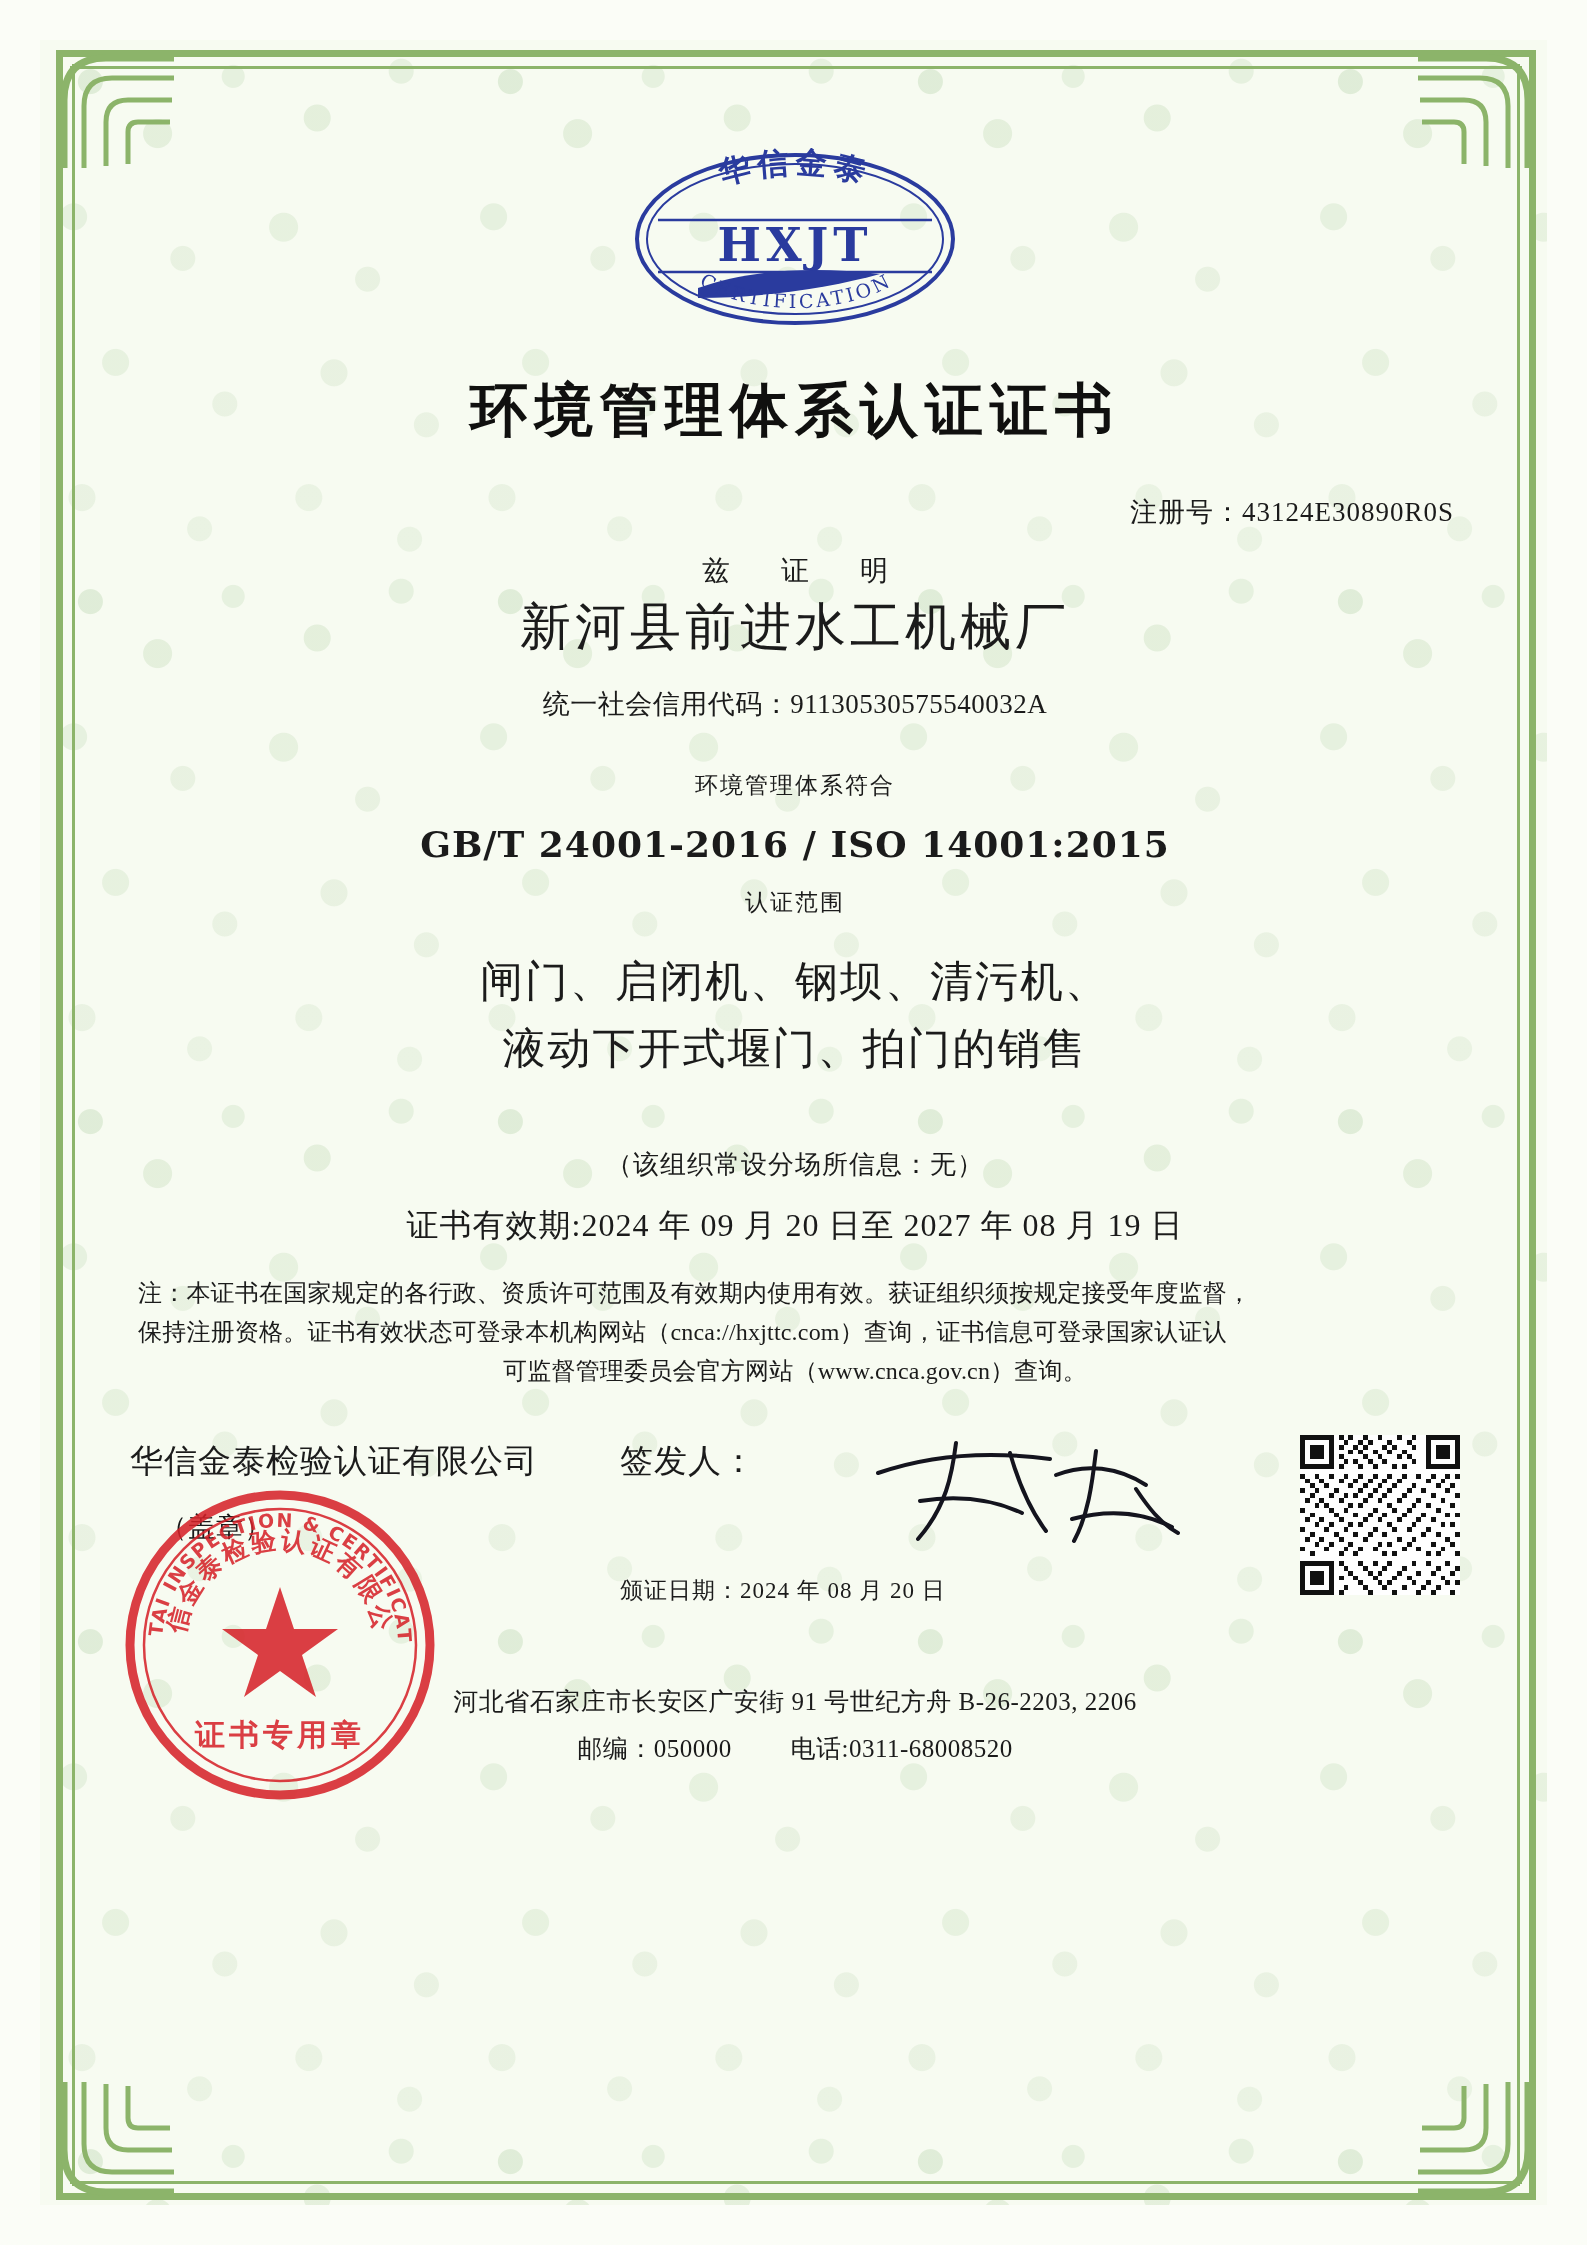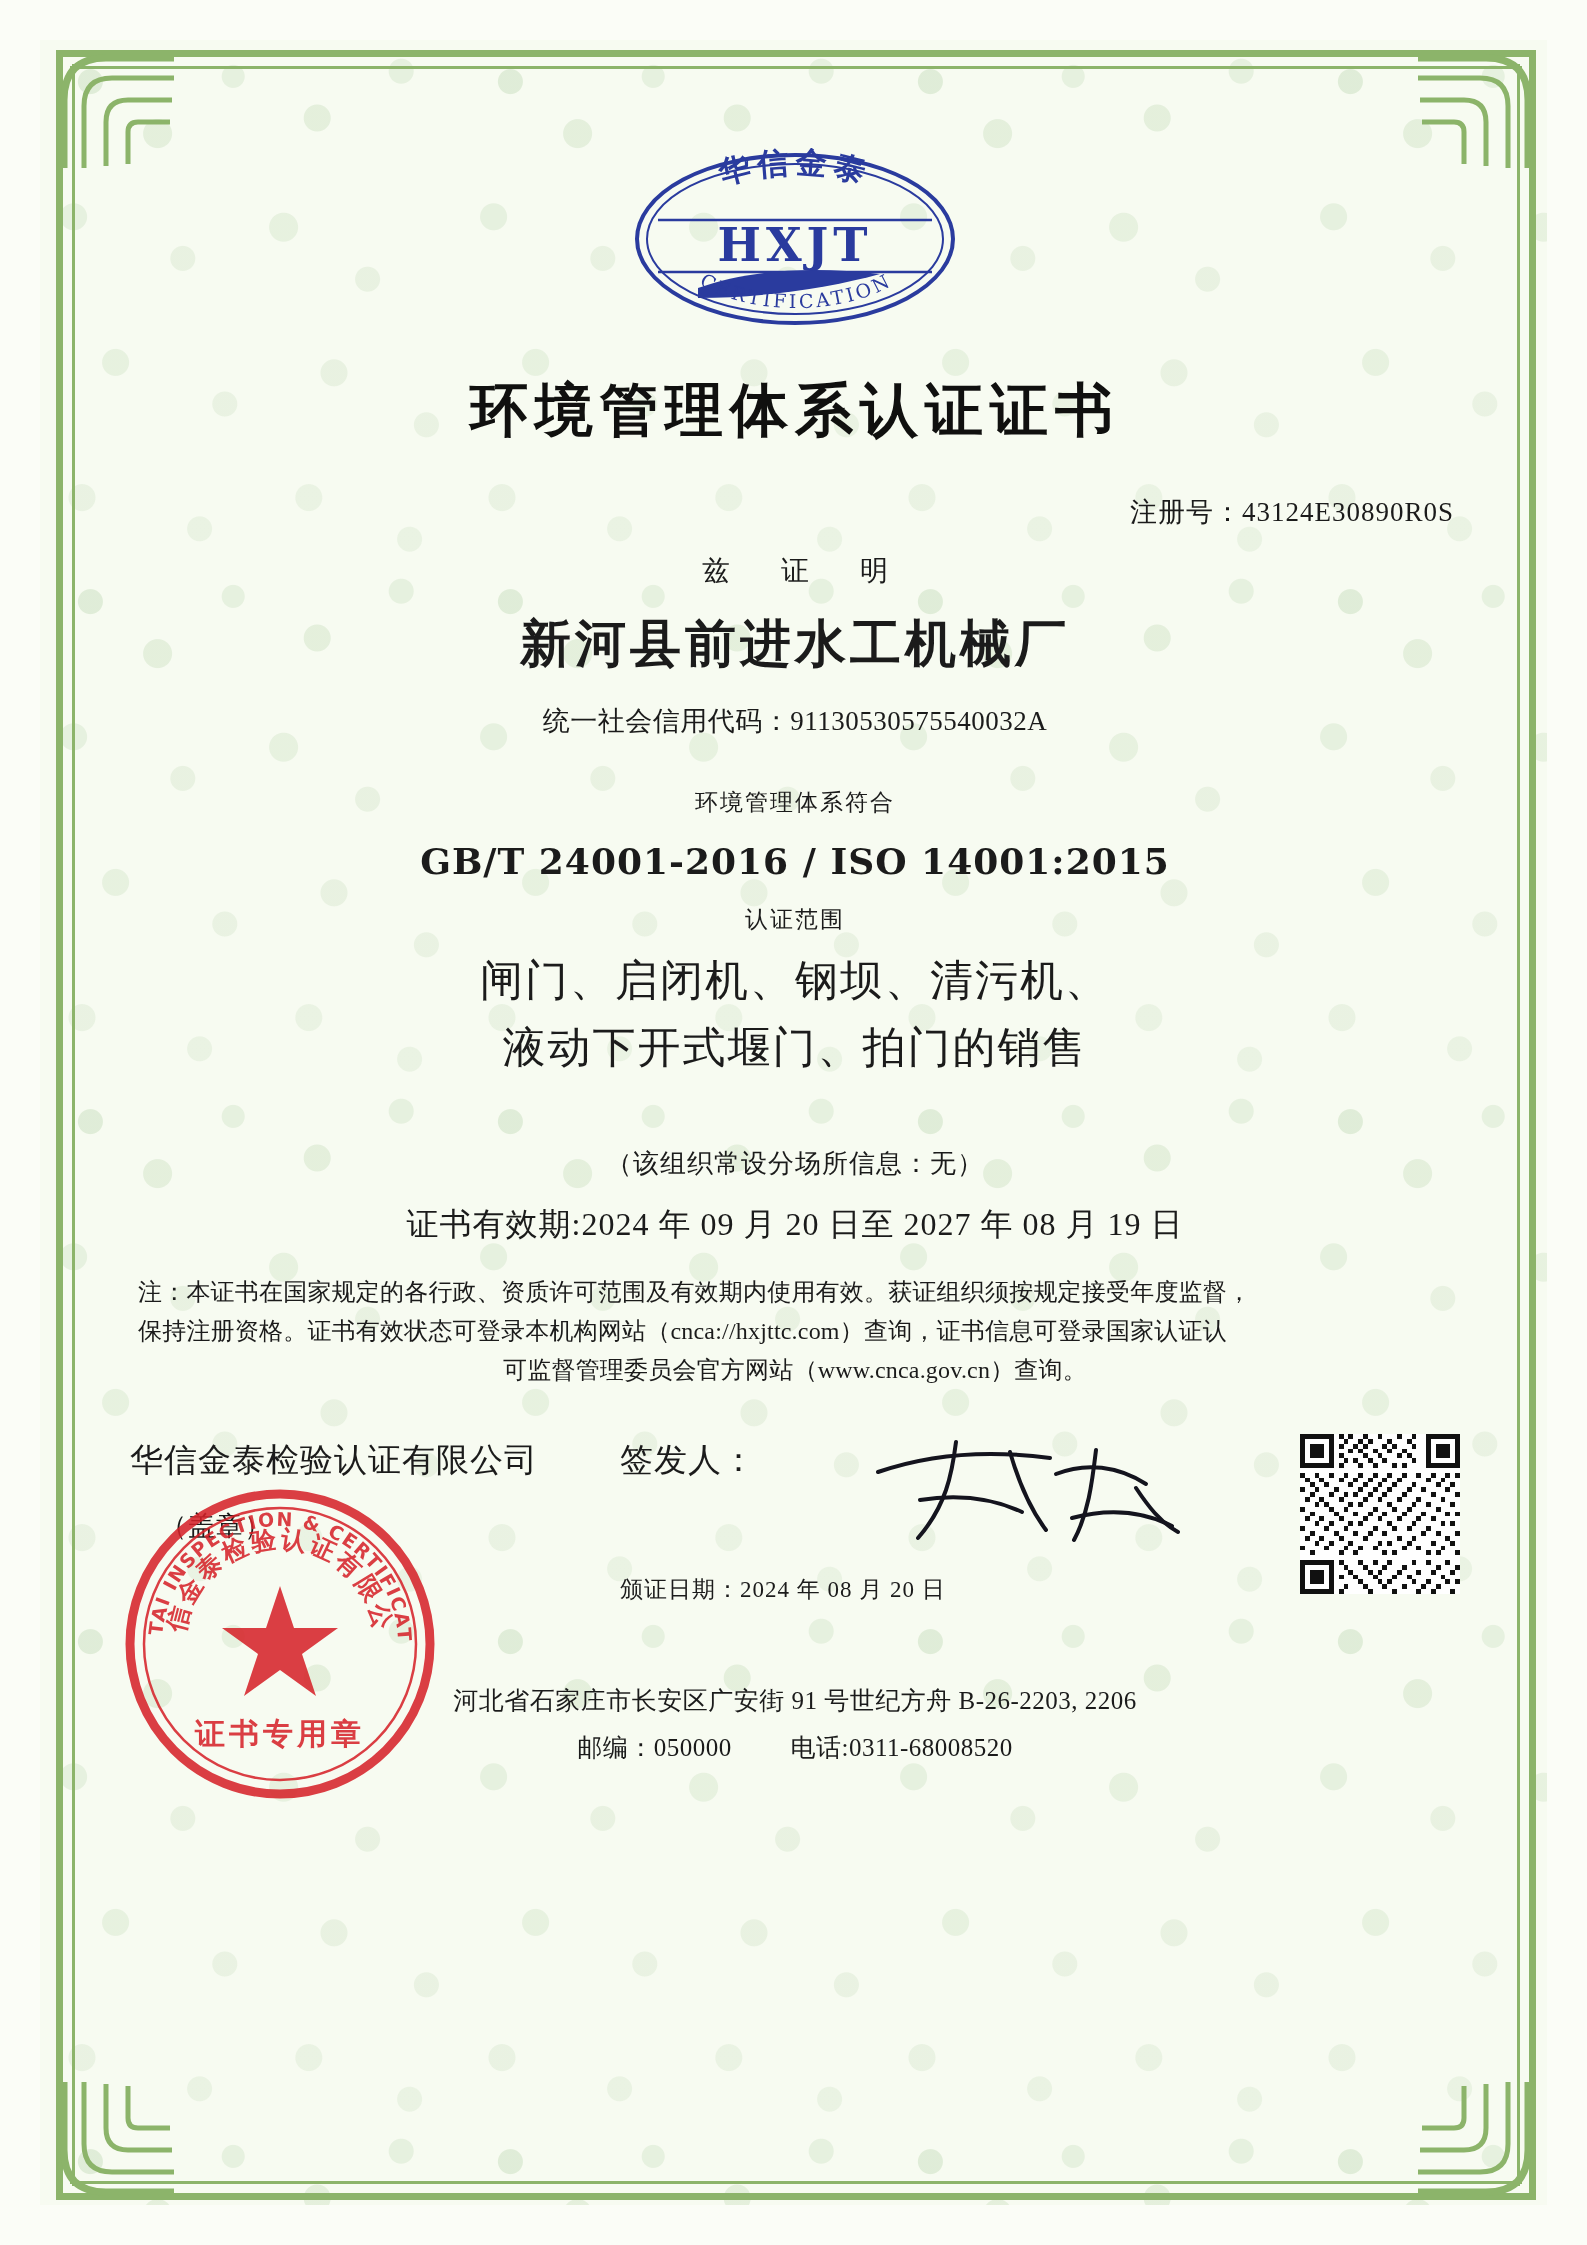--- a/index.html
+++ b/index.html
@@ -123,23 +123,23 @@
   }
 
   .zheng-ming {
     margin-top: 22px;
     font-size: 28px;
     letter-spacing: 22px;
     padding-left: 22px;
   }
 
   .company-name {
-    margin-top: 20px;
+    margin-top: 3px;
     font-size: 51px;
-    font-weight: bold;
+    font-weight: normal;
     letter-spacing: 4px;
     font-family: "DejaVu Serif", "Liberation Serif", serif;
   }
 
   .credit-code {
     margin-top: 24px;
     font-size: 27px;
     letter-spacing: 0.5px;
   }
 
@@ -168,21 +168,21 @@
     font-family: "DejaVu Serif", "Liberation Serif", serif;
   }
 
   .scope-label {
     margin-top: 22px;
     font-size: 23px;
     letter-spacing: 2px;
   }
 
   .scope-text {
-    margin-top: 12px;
+    margin-top: 30px;
     font-size: 43px;
     line-height: 1.55;
     letter-spacing: 2px;
     font-family: "DejaVu Serif", "Liberation Serif", serif;
   }
 
   .branch-note {
     margin-top: 66px;
     font-size: 26px;
     letter-spacing: 1px;

